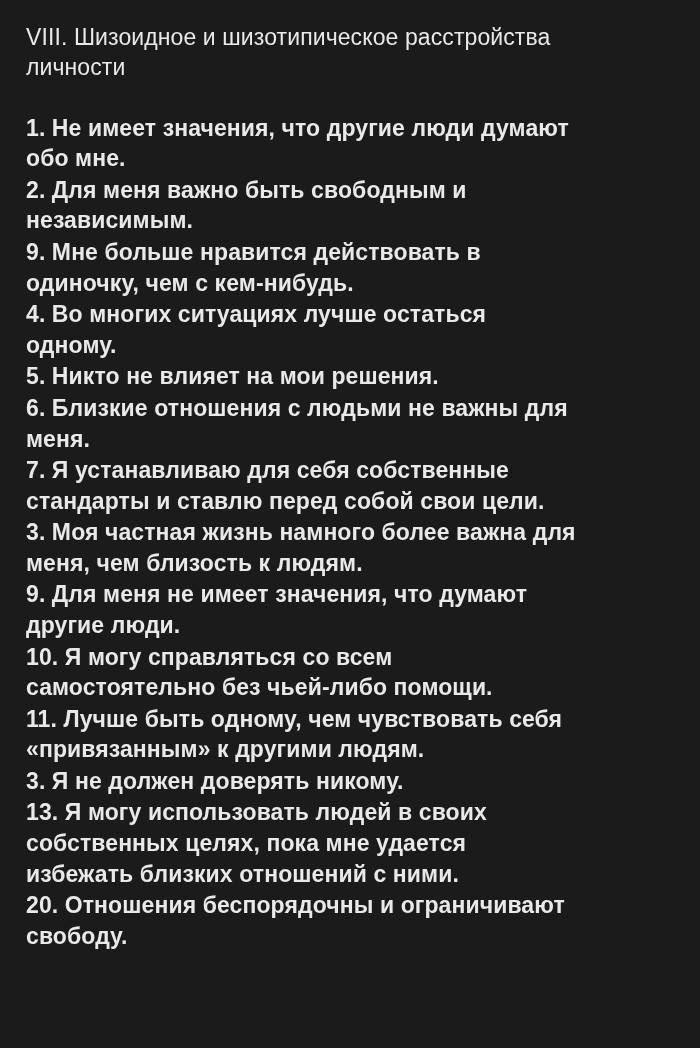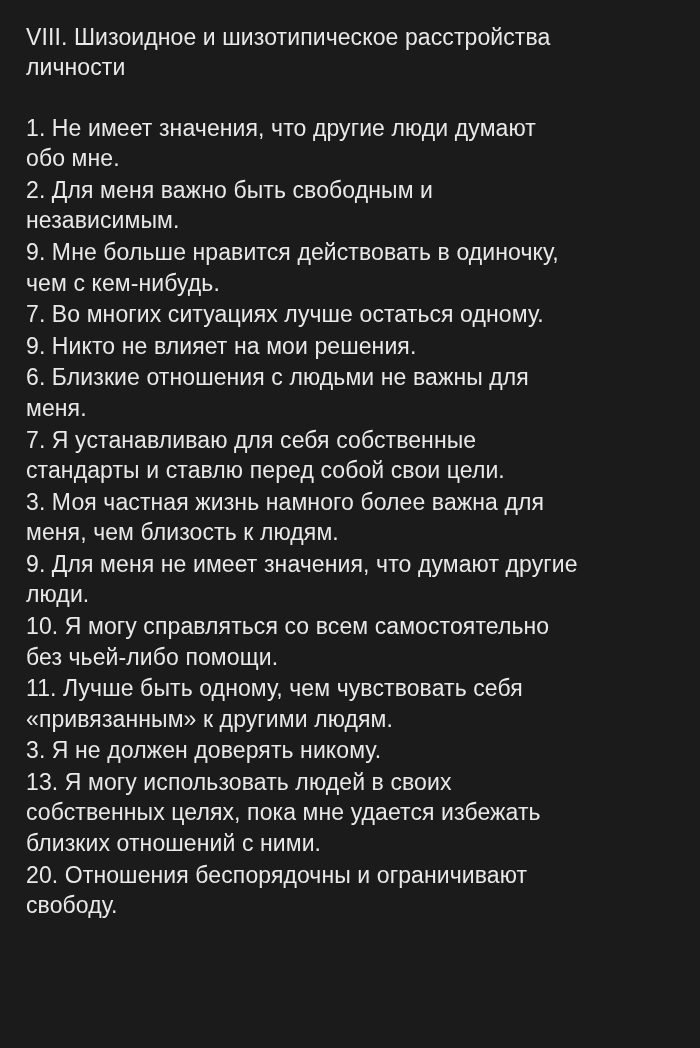--- a/index.html
+++ b/index.html
@@ -34,35 +34,36 @@
     padding: 0;
     list-style: none;
   }
   .item {
     font-size: 23px;
     line-height: 1.33;
     color: #e9e9e9;
     margin: 0 0 1px 0;
     letter-spacing: 0.1px;
     white-space: pre-wrap;
+    font-weight: bold;
   }
 </style>
 </head>
 <body>
 
 <div class="page">
 
   <h1 class="doc-title">VIII. Шизоидное и шизотипическое расстройства личности</h1>
 
   <ul class="item-list">
     <li class="item">1. Не имеет значения, что другие люди думают обо мне.</li>
     <li class="item">2. Для меня важно быть свободным и независимым.</li>
     <li class="item">9. Мне больше нравится действовать в одиночку, чем с кем-нибудь.</li>
-    <li class="item">7. Во многих ситуациях лучше остаться одному.</li>
-    <li class="item">9. Никто не влияет на мои решения.</li>
+    <li class="item">4. Во многих ситуациях лучше остаться одному.</li>
+    <li class="item">5. Никто не влияет на мои решения.</li>
     <li class="item">6. Близкие отношения с людьми не важны для меня.</li>
     <li class="item">7. Я устанавливаю для себя собственные стандарты и ставлю перед собой свои цели.</li>
     <li class="item">3. Моя частная жизнь намного более важна для меня, чем близость к людям.</li>
     <li class="item">9. Для меня не имеет значения, что думают другие люди.</li>
     <li class="item">10. Я могу справляться со всем самостоятельно без чьей-либо помощи.</li>
     <li class="item">11. Лучше быть одному, чем чувствовать себя «привязанным» к другими людям.</li>
     <li class="item">3. Я не должен доверять никому.</li>
     <li class="item">13. Я могу использовать людей в своих собственных целях, пока мне удается избежать близких отношений с ними.</li>
     <li class="item">20. Отношения беспорядочны и ограничивают свободу.</li>
   </ul>

